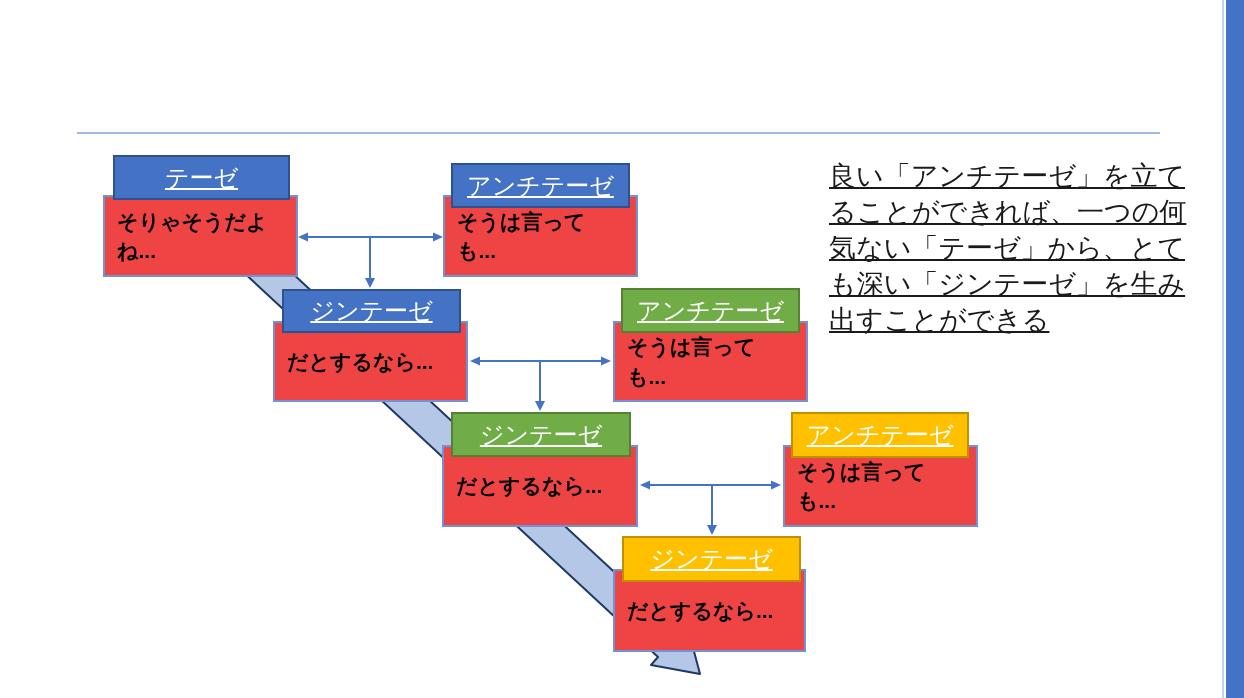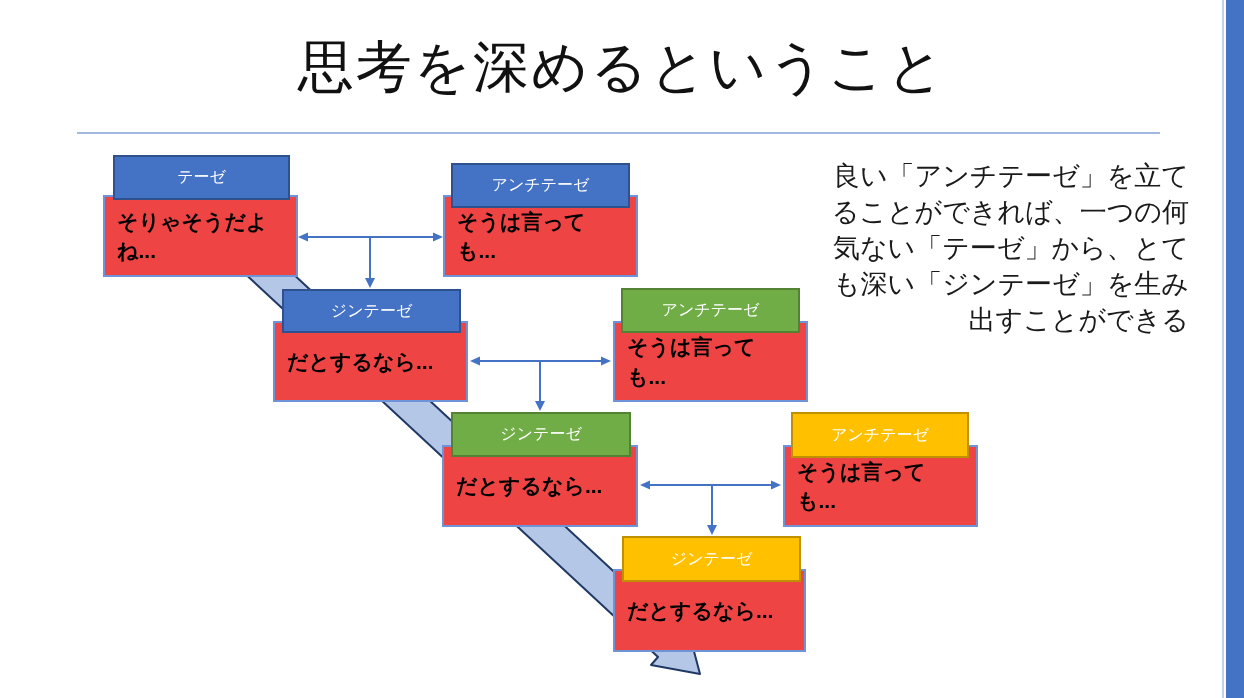--- a/index.html
+++ b/index.html
@@ -2,45 +2,44 @@
 <html><head>
 <meta charset="utf-8">
 <style>
   html,body{margin:0;padding:0;background:#fff;}
   .slide{position:relative;width:1244px;height:698px;background:#ffffff;overflow:hidden;
          font-family:"Liberation Sans","DejaVu Sans",sans-serif;}
   .title{position:absolute;left:0;top:30px;width:1244px;text-align:center;
          font-size:56px;letter-spacing:2px;color:#111;white-space:nowrap;}
   .divider{position:absolute;left:77px;top:132px;width:1083px;height:2px;background:#9FB9DF;}
   .note{position:absolute;left:829px;top:158px;width:360px;font-size:27px;line-height:36px;
-        color:#1a1a1a;text-align:right;}
+        color:#1a1a1a;text-align:left;text-decoration:underline;}
   .layer{position:absolute;left:0;top:0;width:1244px;height:698px;pointer-events:none;}
   .arrow-layer{z-index:1;}
   .connector-layer{z-index:4;}
-  .box-hdr{position:absolute;z-index:3;box-sizing:border-box;color:#fff;font-size:16px;
-           display:flex;align-items:center;justify-content:center;white-space:nowrap;}
+  .box-hdr{position:absolute;z-index:3;box-sizing:border-box;color:#fff;font-size:24px;
+           display:flex;align-items:center;justify-content:center;white-space:nowrap;text-decoration:underline;}
   .hdr-blue{background:#4472C4;border:2px solid #2F528F;}
   .hdr-green{background:#70AD47;border:2px solid #548235;}
   .hdr-orange{background:#FFC000;border:2px solid #BF9000;}
   .box-body{position:absolute;z-index:2;box-sizing:border-box;background:#ef4444;
             border:2px solid #6E93D6;display:flex;align-items:center;
             padding:0 12px;font-weight:bold;font-size:21px;line-height:1.4;color:#000;}
   .sidebar-line{position:absolute;left:1222px;top:0;width:2px;height:698px;background:#C2D1EC;}
   .sidebar{position:absolute;left:1226px;top:0;width:18px;height:698px;background:#4472C4;}
 </style>
 </head>
 <body>
 
 <div class="slide">
 
   <svg class="layer arrow-layer" viewBox="0 0 1244 698">
     <polygon points="263,246 680,633 687,625 700,674 651,665 658,657 241,270" fill="#B4C7E7" stroke="#1F3864" stroke-width="2" stroke-linejoin="round"></polygon>
   </svg>
 
-  <div class="title">思考を深めるということ</div>
   <div class="divider"></div>
 
   <div class="note">良い「アンチテーゼ」を立てることができれば、一つの何気ない「テーゼ」から、とても深い「ジンテーゼ」を生み出すことができる</div>
 
   <div>
     <div class="box-hdr hdr-blue" style="left:113px;top:155px;width:177px;height:45px;">テーゼ</div>
     <div class="box-body" style="left:103px;top:195px;width:195px;height:82px;">そりゃそうだよね...</div>
   </div>
 
   <div>

